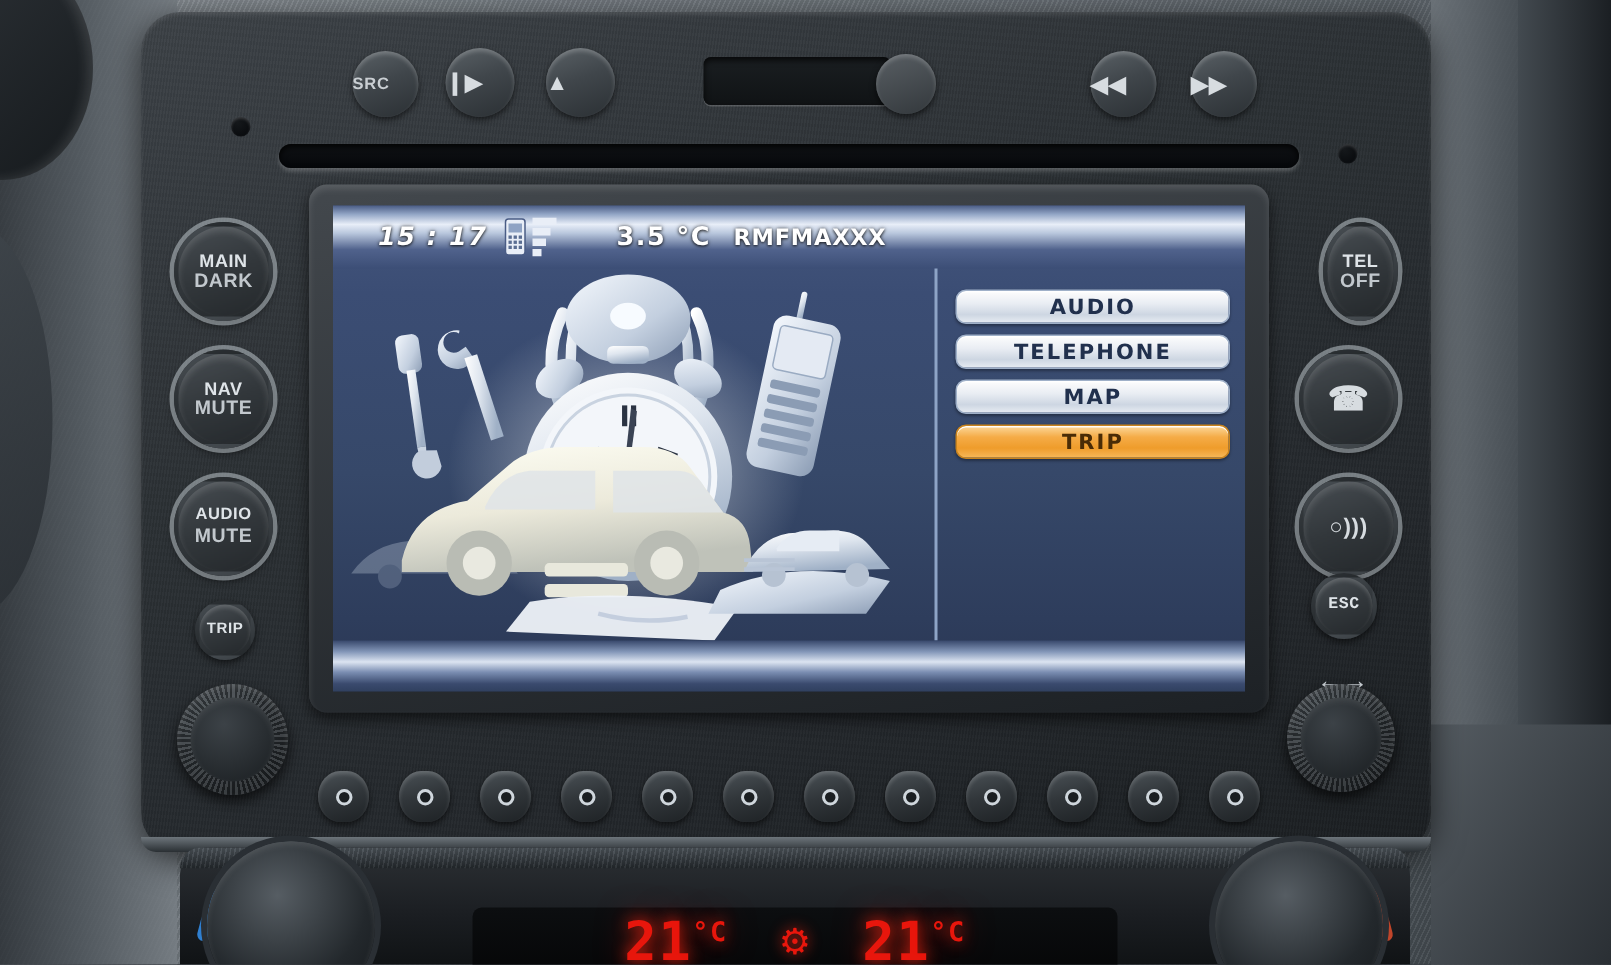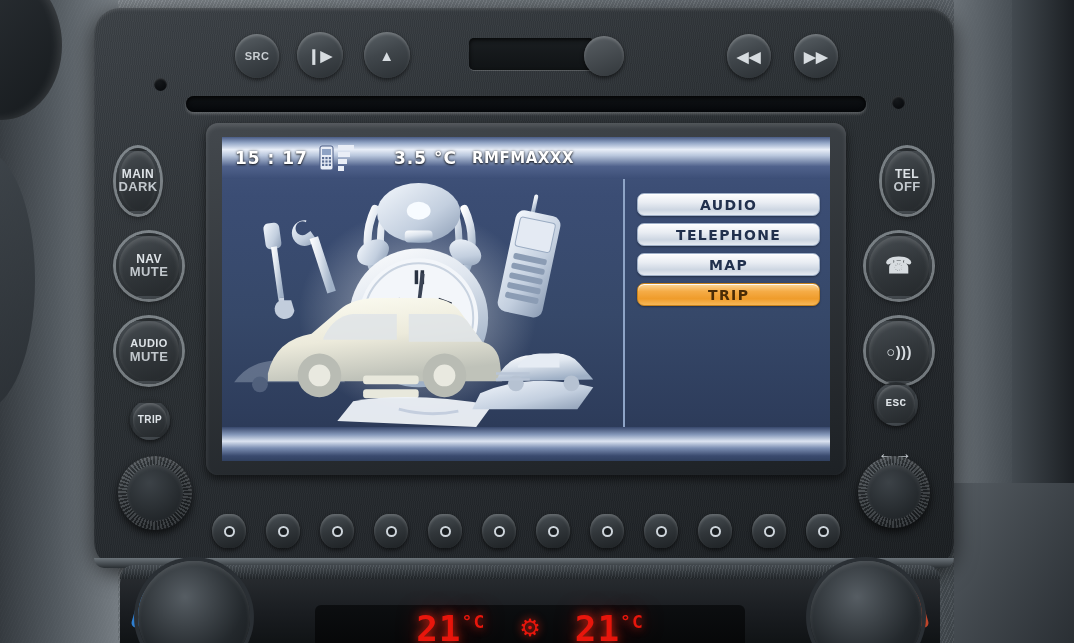--- a/index.html
+++ b/index.html
@@ -58,21 +58,21 @@
       repeating-linear-gradient(98deg, rgba(255,255,255,.018) 0px, rgba(255,255,255,.018) 1px, rgba(0,0,0,.05) 1px, rgba(0,0,0,.05) 2px),
       linear-gradient(160deg,#3d4247 0%,#2c3135 38%,#24282c 72%,#1b1f22 100%);
     box-shadow:0 6px 22px rgba(0,0,0,.65), inset 0 2px 3px rgba(255,255,255,.10);
   }
 
   
   .tbtn {
     position:absolute; border-radius:50%;
     background:linear-gradient(160deg,#5a6166 0%,#40464b 45%,#2b3034 100%);
     box-shadow:inset 0 2px 3px rgba(255,255,255,.22), 0 2px 4px rgba(0,0,0,.55);
-    display:flex; align-items:center; justify-content:center;
+    display:flex; align-items:center; justify-content:flex-start;
     color:#c9ced2; font-size:10px; font-weight:bold; letter-spacing:.5px;
   }
   #btn-src { left:141px; top:26px; width:44px; height:44px; font-size:11px; }
   #btn-playpause { left:203px; top:24px; width:46px; height:46px; }
   #btn-eject { left:270px; top:24px; width:46px; height:46px; }
   #btn-rew { left:633px; top:26px; width:44px; height:44px; }
   #btn-ff { left:700px; top:26px; width:44px; height:44px; }
   .glyph { font-size:15px; color:#d7dce0; line-height:1; }
 
   
@@ -106,21 +106,21 @@
   .sbtn {
     position:absolute; border-radius:50%;
     background:linear-gradient(160deg,#474d52 0%,#32373b 50%,#24282b 100%);
     border:3px solid transparent;
     box-shadow:0 0 0 3px rgba(190,198,204,.55), inset 0 3px 5px rgba(255,255,255,.14), 0 3px 6px rgba(0,0,0,.6);
     display:flex; flex-direction:column; align-items:center; justify-content:center;
     color:#dfe4e8; font-size:12px; font-weight:bold; line-height:1.08; letter-spacing:.4px;
     text-align:center;
   }
   .sbtn .l2 { font-size:13px; color:#c2c8cd; }
-  #btn-main { left:22px; top:140px; width:44px; height:66px; }
+  #btn-main { left:22px; top:140px; width:66px; height:66px; }
   #btn-nav  { left:22px; top:225px; width:66px; height:66px; }
   #btn-aud  { left:22px; top:310px; width:66px; height:66px; font-size:11px; }
   #btn-trip { left:36px; top:392px; width:40px; height:40px; font-size:10px;
               box-shadow:inset 0 2px 3px rgba(255,255,255,.18), 0 2px 5px rgba(0,0,0,.6); }
   #btn-tel  { right:22px; top:140px; width:50px; height:66px; }
   #btn-call { right:22px; top:225px; width:66px; height:66px; }
   #btn-voice{ right:22px; top:310px; width:66px; height:66px; }
   #btn-esc  { right:36px; top:374px; width:44px; height:44px; font-size:11px;
               box-shadow:inset 0 2px 3px rgba(255,255,255,.18), 0 2px 5px rgba(0,0,0,.6);font-family:Liberation Mono, monospace; }
   #arrows-sym {
@@ -159,21 +159,21 @@
 
   
   #statusbar {
     position:relative; height:42px; width:100%;
     background:linear-gradient(180deg,#4a5c85 0%,#93a6c6 14%,#e8eef8 30%,#b9c7dd 44%,#50628c 70%,#3c4e76 100%);
     display:flex; align-items:center;
     color:#ffffff; font-family:"DejaVu Sans", sans-serif;
     font-size:17px; font-weight:bold; letter-spacing:1px;
     text-shadow:0 1px 2px rgba(0,0,0,.75), 0 0 3px rgba(0,0,0,.5);
   }
-  #sb-time { margin-left:13px; width:84px; }
+  #sb-time { margin-left:30px; width:84px;font-style:italic; }
   #sb-phone-icon { width:52px; display:flex; align-items:center; gap:2px; }
   #sb-date { flex:1; text-align:center; padding-right:6px; }
   #sb-temp { width:86px; text-align:right; }
   #sb-station { width:132px; text-align:center; font-size:15px; letter-spacing:.5px; }
 
   
   #screen-body { position:relative; height:calc(100% - 42px); width:100%; }
   #bottom-band {
     position:absolute; left:0; bottom:0; width:100%; height:34px;
     background:linear-gradient(180deg,#38486c 0%,#8396b8 22%,#dce4f1 42%,#7b8eb2 62%,#3a4a6e 85%,#30405f 100%);

